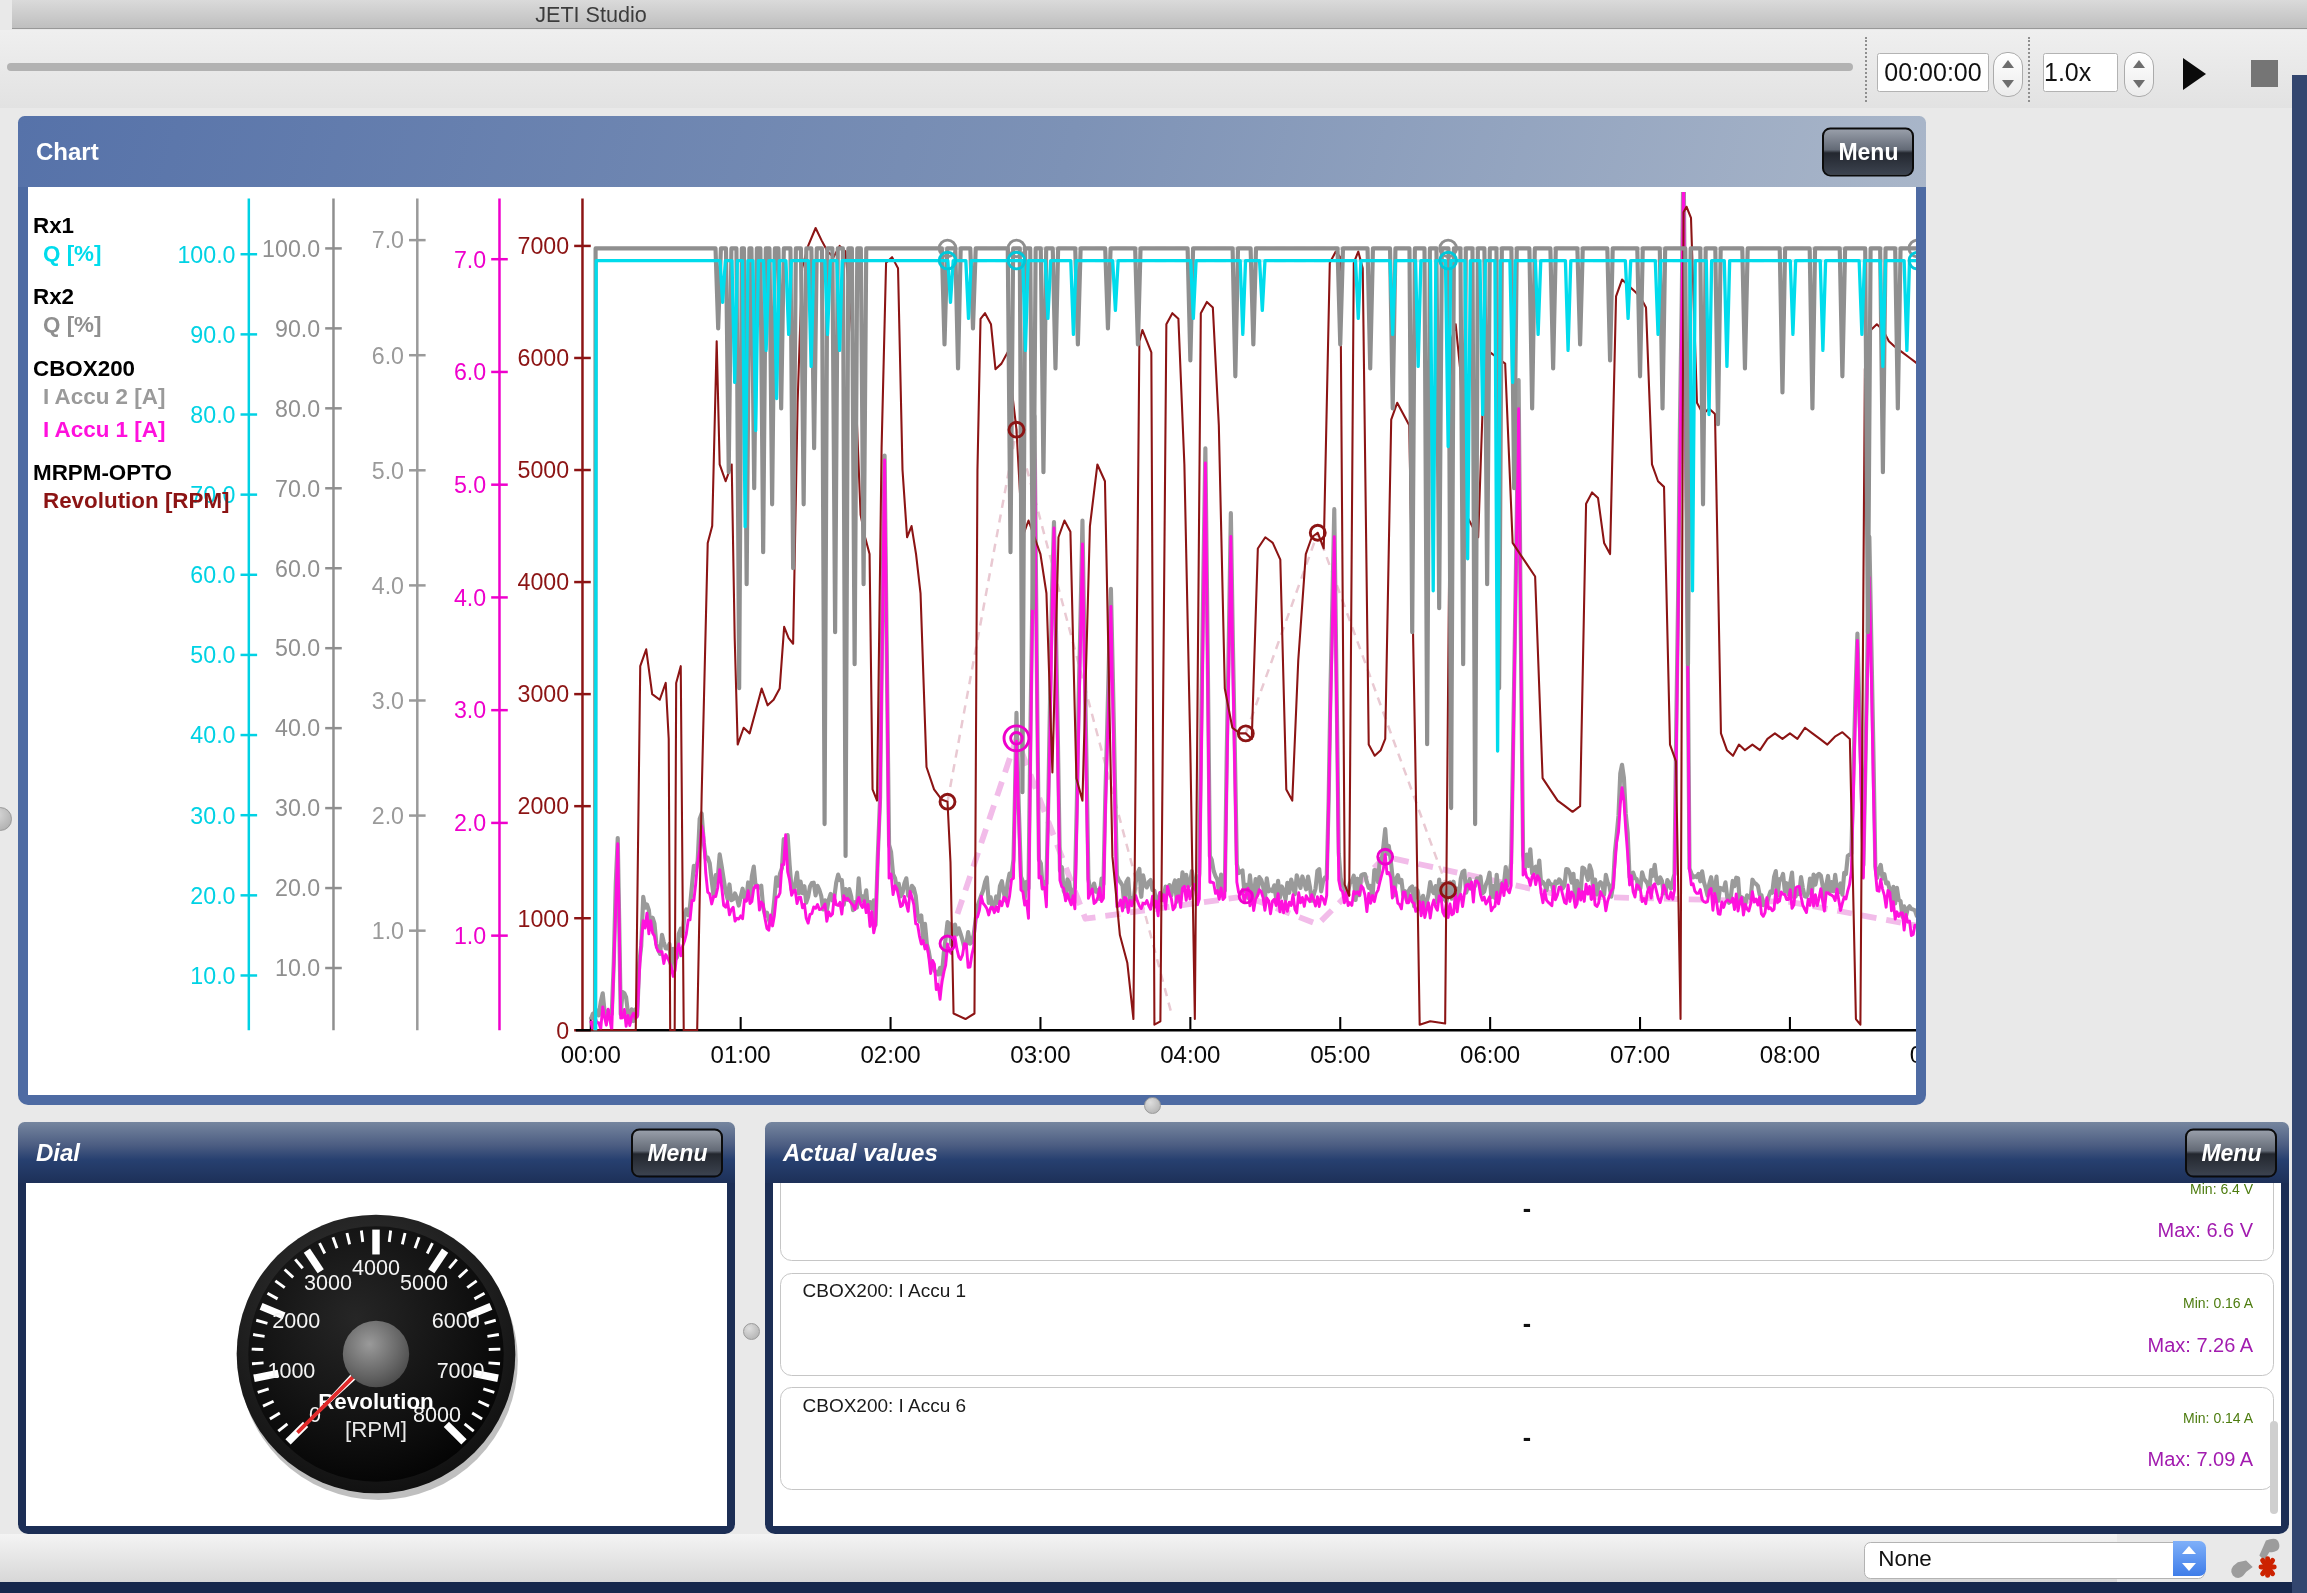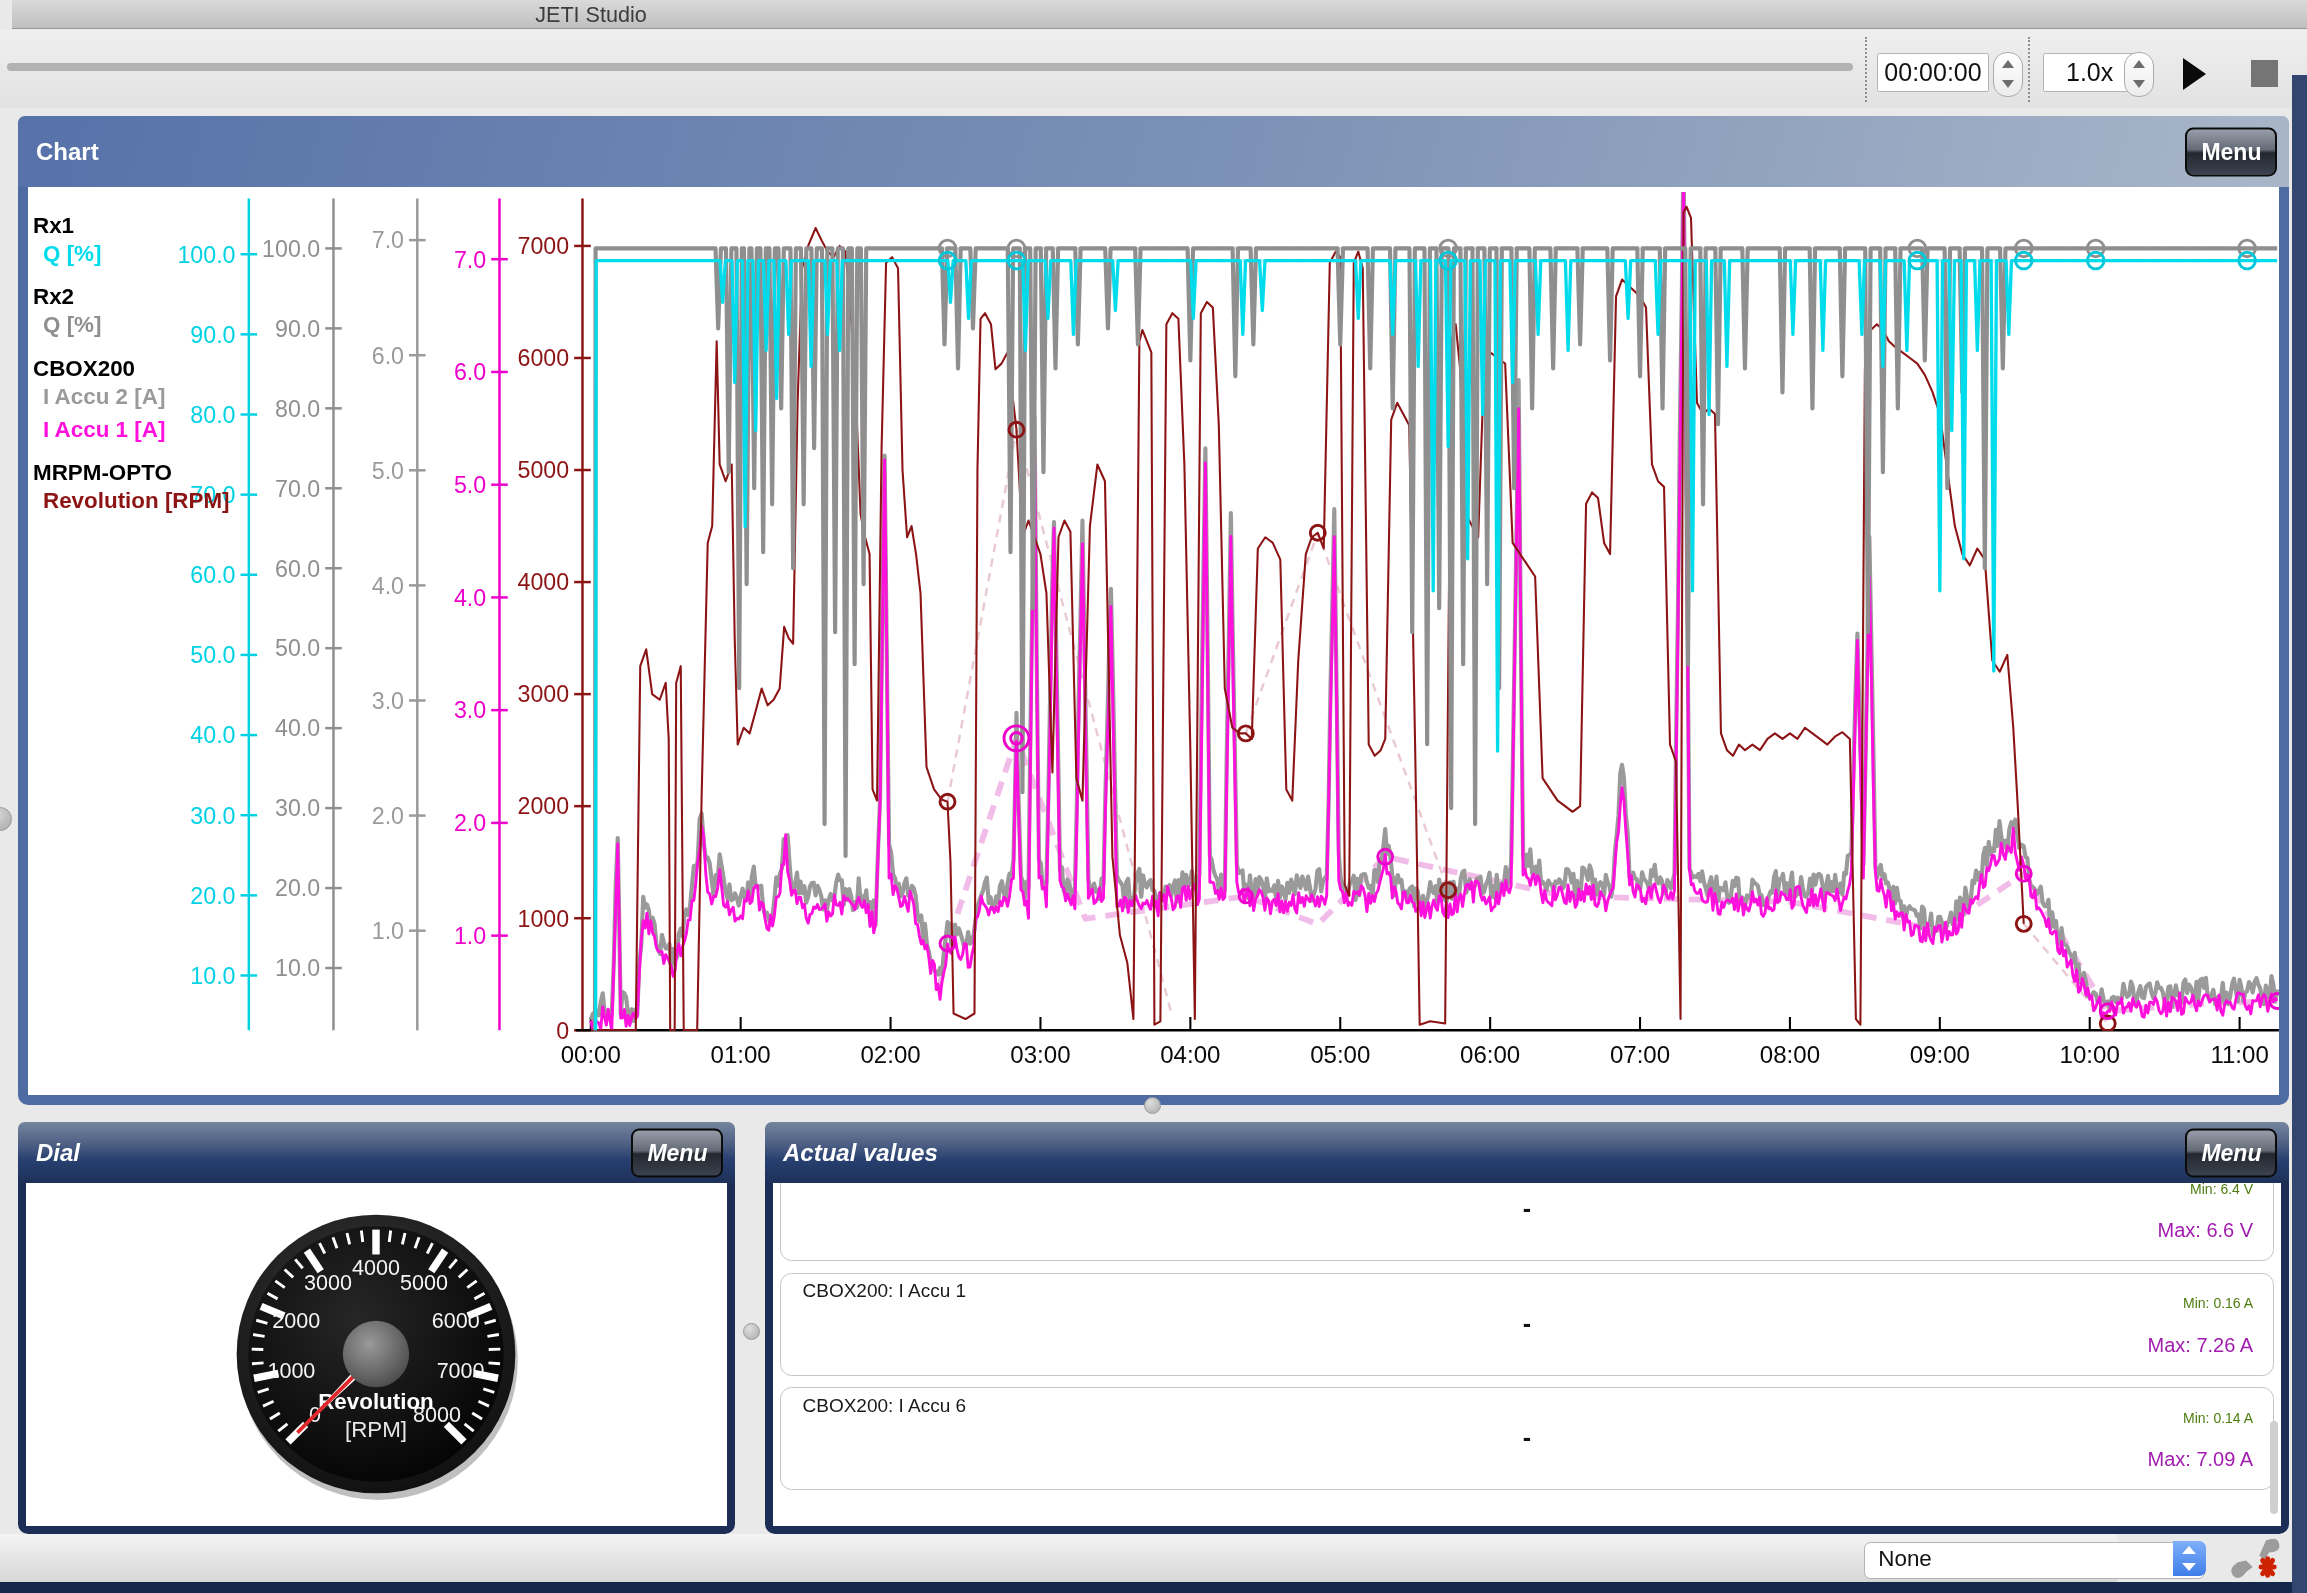--- a/index.html
+++ b/index.html
@@ -30,21 +30,21 @@
   .panel{position:absolute;border-radius:10px;}
   .panel-hd{position:absolute;left:0;top:0;right:0;height:71px;border-radius:6.6px 6.6px 0 0;}
   .hd-chart{background:linear-gradient(105deg,#5672a9 0%,#7d92b6 55%,#a9b6c9 100%);}
   .hd-navy{background:linear-gradient(#76869f 0%,#4c5d82 38%,#274070 62%,#1d3058 100%);height:61px;font-style:italic;}
   .panel-hd .hd-title{position:absolute;left:18px;top:50%;transform:translateY(-50%);
     color:#fff;font-weight:bold;font-size:24px;}
   .menu-btn{position:absolute;right:11.6px;top:50%;transform:translateY(-50%);width:88px;height:45px;
     border:2.5px solid #0b0b0b;border-radius:8.3px;color:#fff;font-weight:bold;font-size:23px;
     display:flex;align-items:center;justify-content:center;
     background:linear-gradient(#989ea9 0%,#636a76 45%,#23272f 52%,#3c434f 100%);}
-  #chart-panel{left:18px;top:116px;width:2271px;height:989px;background:#4e6ba3;}
+  #chart-panel{left:18px;top:116px;width:1908px;height:989px;background:#4e6ba3;}
   #chart-plot{position:absolute;left:10px;top:71px;right:10px;bottom:10px;background:#fff;overflow:hidden;}
   #dial-panel{left:18px;top:1122px;width:717px;height:412px;background:#1c2e55;}
   #dial-body{position:absolute;left:8.3px;top:61px;right:8.3px;bottom:8.3px;background:#fff;}
   #av-panel{left:765px;top:1122px;width:1524px;height:412px;background:#1c2e55;}
   #av-body{position:absolute;left:8.3px;top:61px;right:8.3px;bottom:8.3px;background:#fff;overflow:hidden;}
   .av-card{position:relative;margin:5px 6.6px 11.6px 6.6px;height:101px;background:#fff;
     border:1.7px solid #c6c6c6;border-radius:11.6px;}
   .av-card--clipped{margin-top:-25px;}
   .av-title{position:absolute;left:21.6px;top:6.6px;font-size:19px;color:#1a1a1a;}
   .av-dash{position:absolute;left:50%;top:35px;transform:translateX(-50%);font-size:25px;font-weight:bold;color:#111;}
@@ -84,21 +84,21 @@
   </div>
 
   <div class="toolbar">
     <div class="slider-groove"></div>
     <div class="tsep" style="left:1865px"></div>
     <div class="spinfield" style="left:1877px;width:110px;justify-content:center">
       <span>00:00:00</span>
     </div>
     <div class="stepper" style="left:1993px"></div>
     <div class="tsep" style="left:2028px"></div>
-    <div class="spinfield" style="left:2043px;width:73px;padding-left:22px">
+    <div class="spinfield" style="left:2043px;width:73px;padding-left:0">
       <span>1.0x</span>
     </div>
     <div class="stepper" style="left:2124px"></div>
     <div class="play-btn"></div>
     <div class="stop-btn"></div>
   </div>
 
   <div class="panel" id="chart-panel">
     <div class="panel-hd hd-chart">
       <div class="hd-title">Chart</div>

